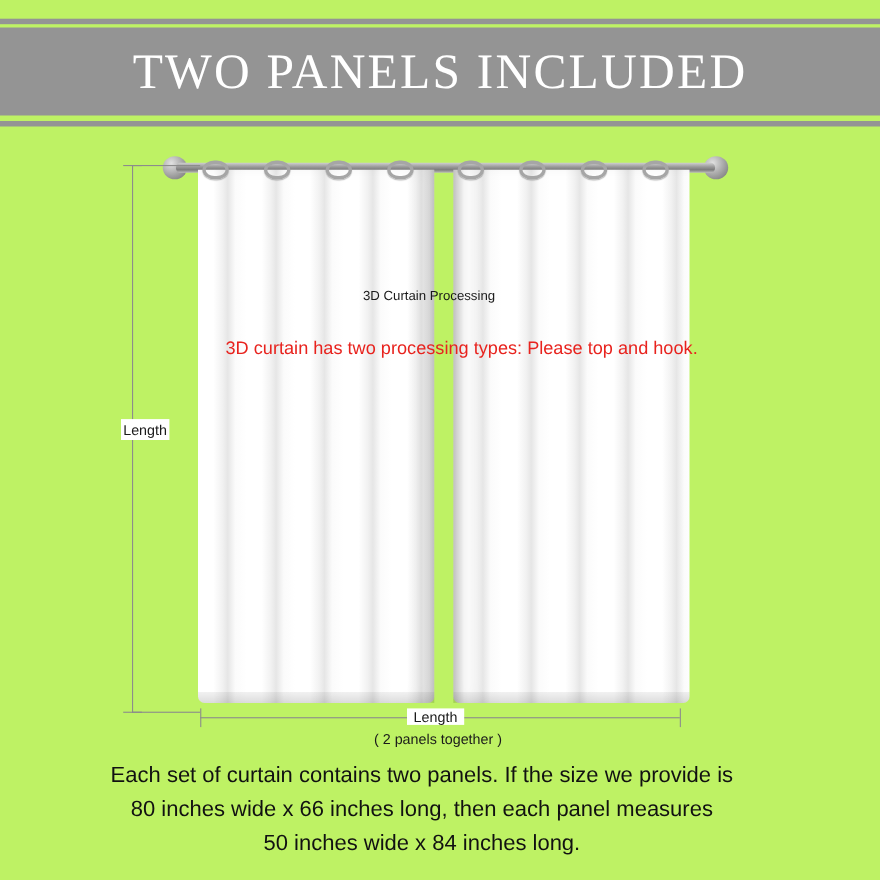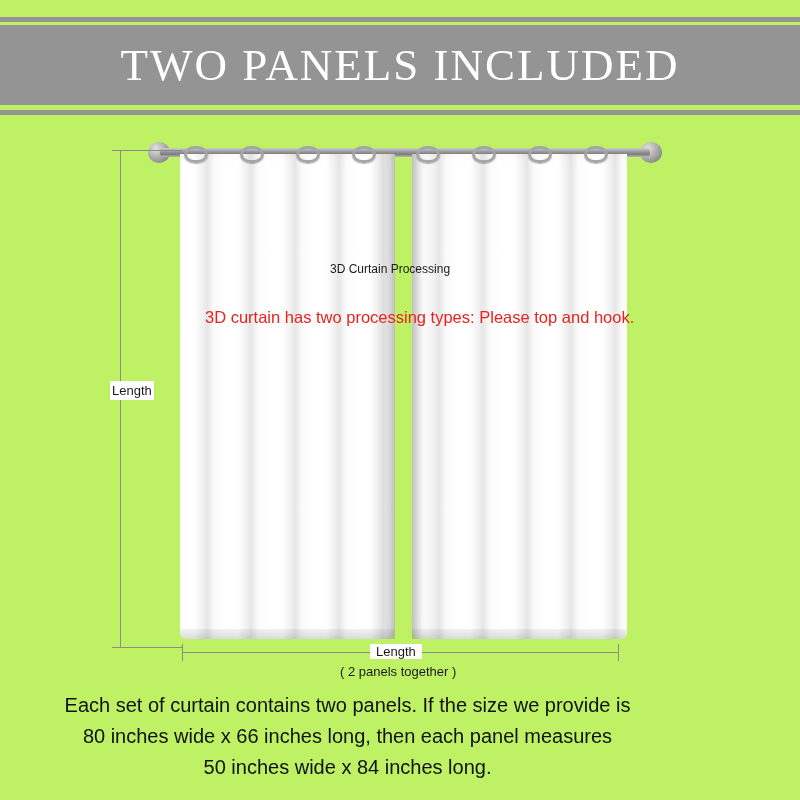--- a/index.html
+++ b/index.html
@@ -196,20 +196,21 @@
     white-space: nowrap;
   }
 
   
   .caption {
     position: absolute;
     left: 0;
     top: 690px;
     width: 695px;
     text-align: center;
+    padding-left: 36px;
   }
   .caption-line {
     font-size: 20px;
     color: #111111;
     line-height: 31px;
     white-space: nowrap;
   }
 </style>
 </head>
 <body>

